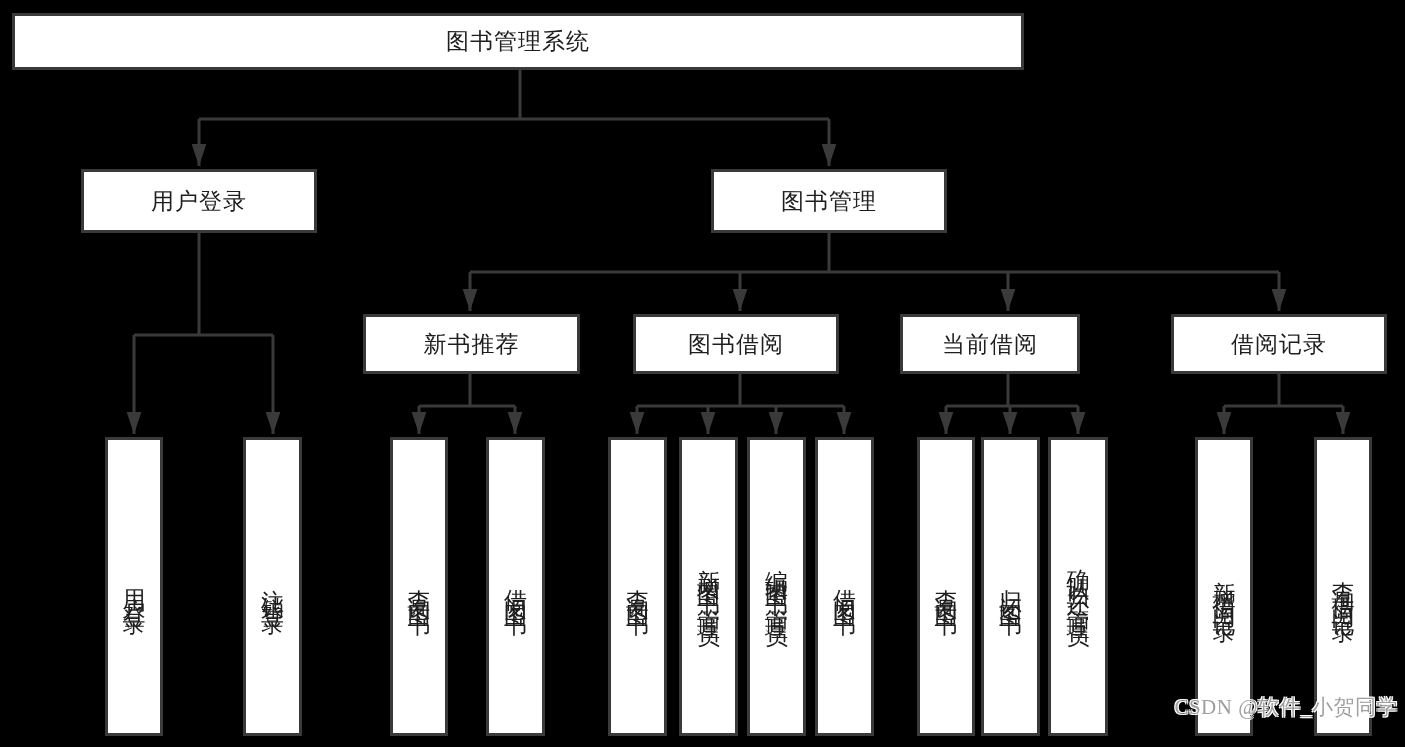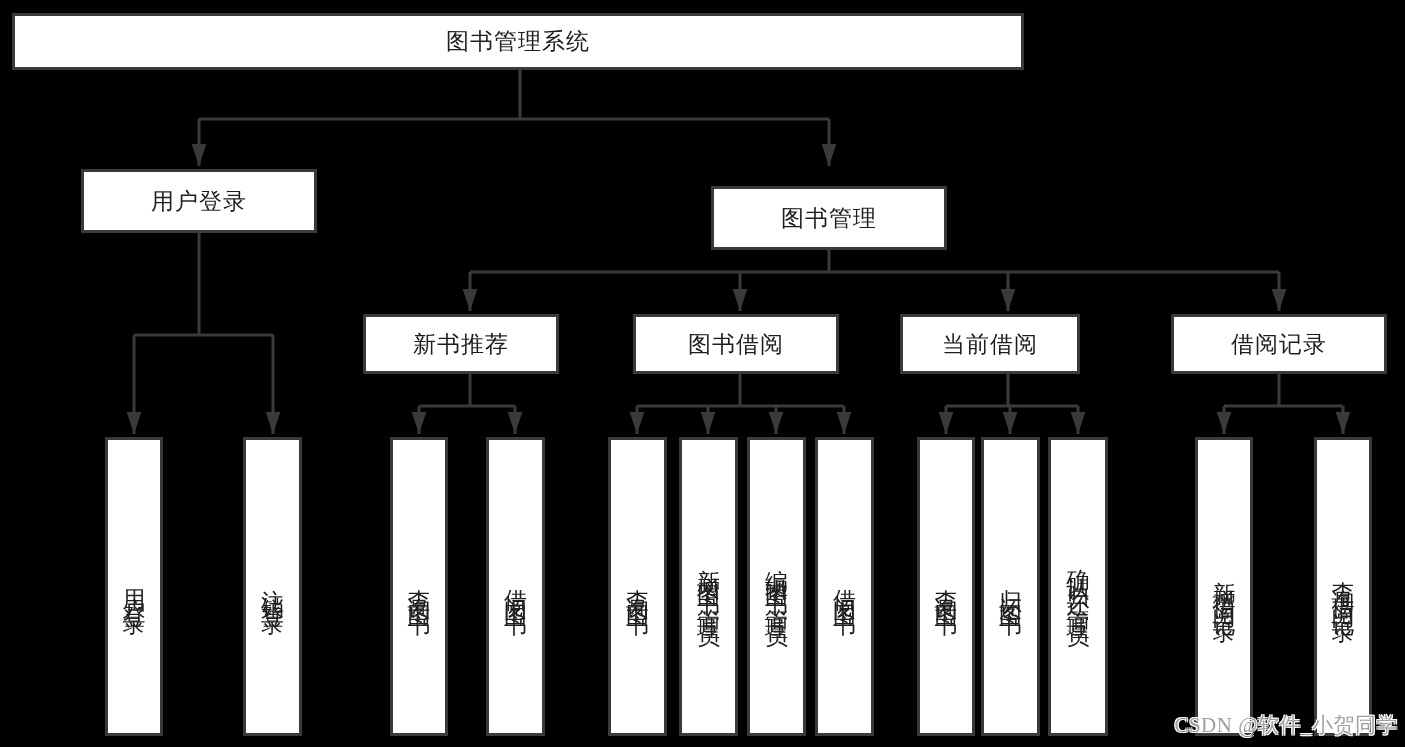--- a/index.html
+++ b/index.html
@@ -42,43 +42,43 @@
     writing-mode: vertical-rl;
     text-orientation: mixed;
     font-size: 23px;
     line-height: 1;
     letter-spacing: 8px;
     white-space: nowrap;
   }
   
   .n-root        { left: 12px;  top: 13px;  width: 1012px; height: 57px; }
   .n-user-login  { left: 81px;  top: 169px; width: 236px;  height: 64px; }
-  .n-book-mgmt   { left: 711px; top: 169px; width: 236px;  height: 64px; margin-top: 17px; }
-  .n-recommend   { left: 363px; top: 314px; width: 196px;  height: 60px; }
+  .n-book-mgmt   { left: 711px; top: 169px; width: 236px;  height: 64px; }
+  .n-recommend   { left: 363px; top: 314px; width: 217px;  height: 60px; }
   .n-borrow      { left: 633px; top: 314px; width: 206px;  height: 60px; }
   .n-current     { left: 900px; top: 314px; width: 180px;  height: 60px; }
   .n-records     { left: 1171px;top: 314px; width: 216px;  height: 60px; }
   .leaf          { top: 437px;  height: 299px; }
   .l-user-login  { left: 105px;  width: 58px; }
   .l-logout      { left: 243px;  width: 59px; }
   .l-query1      { left: 390px;  width: 58px; }
   .l-borrow1     { left: 486px;  width: 59px; }
   .l-query2      { left: 608px;  width: 59px; }
   .l-add-books   { left: 679px;  width: 59px; }
   .l-edit-books  { left: 747px;  width: 59px; }
   .l-borrow2     { left: 815px;  width: 59px; }
   .l-query3      { left: 917px;  width: 58px; }
   .l-return      { left: 981px;  width: 59px; }
   .l-confirm     { left: 1048px; width: 60px; }
   .l-add-record  { left: 1195px; width: 58px; }
   .l-query-record{ left: 1314px; width: 58px; }
   .watermark {
     position: absolute;
     right: 7px;
-    top: 711px;
+    top: 693px;
     font-size: 21px;
     color: #9f9f9f;
     letter-spacing: 0.5px;
     white-space: nowrap;
     text-shadow: -1px -1px 0 #ffffff, 1px -1px 0 #ffffff,
                  -1px  1px 0 #ffffff, 1px  1px 0 #ffffff;
     z-index: 5;
   }
 </style>
 </head>

